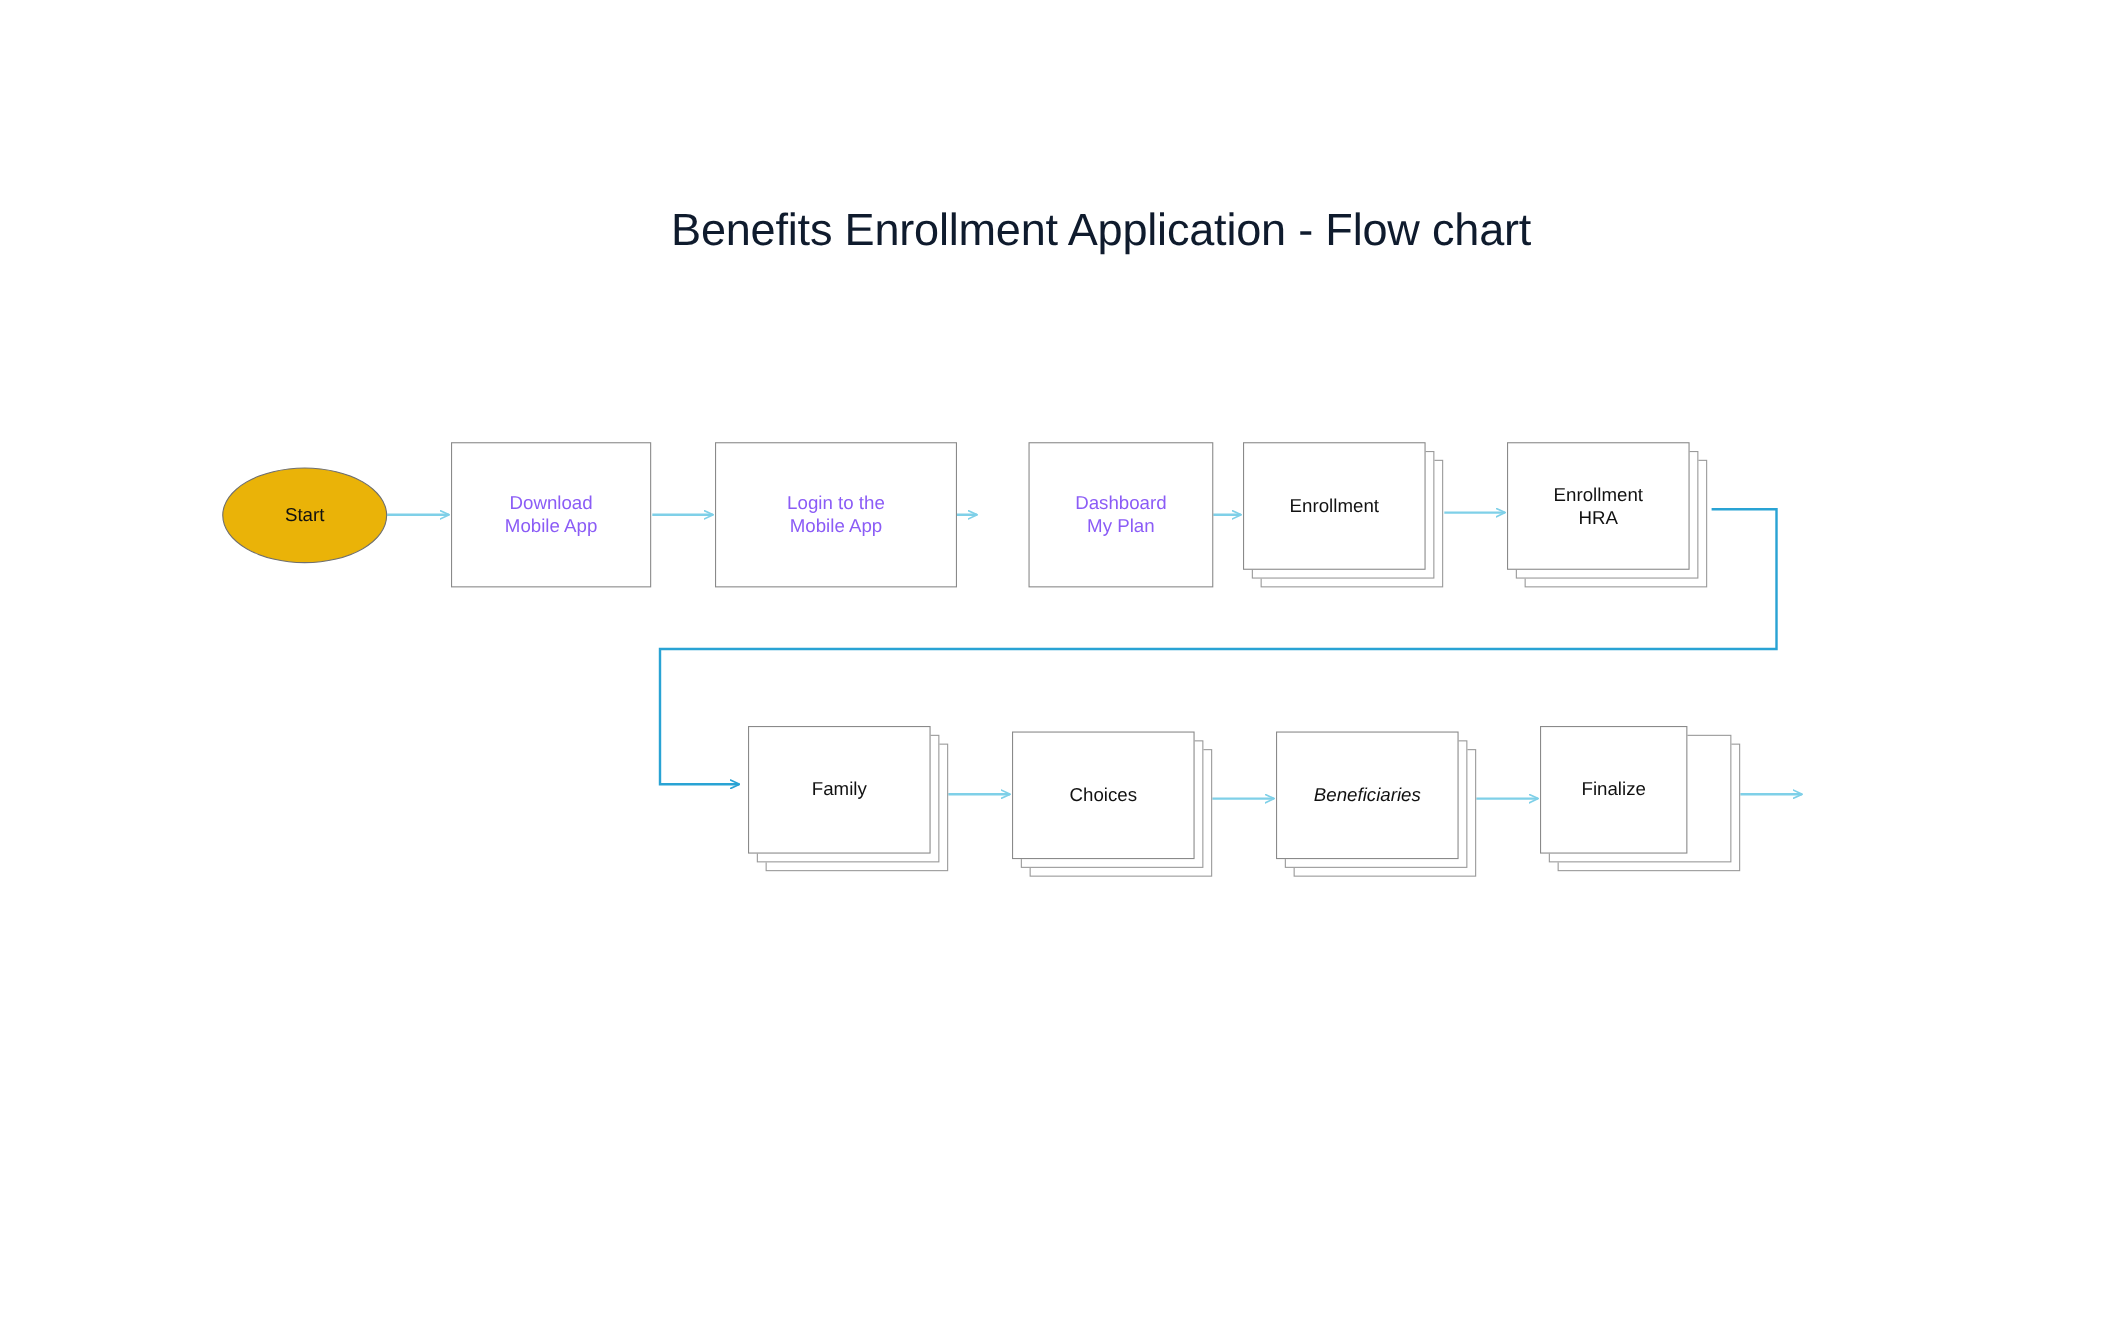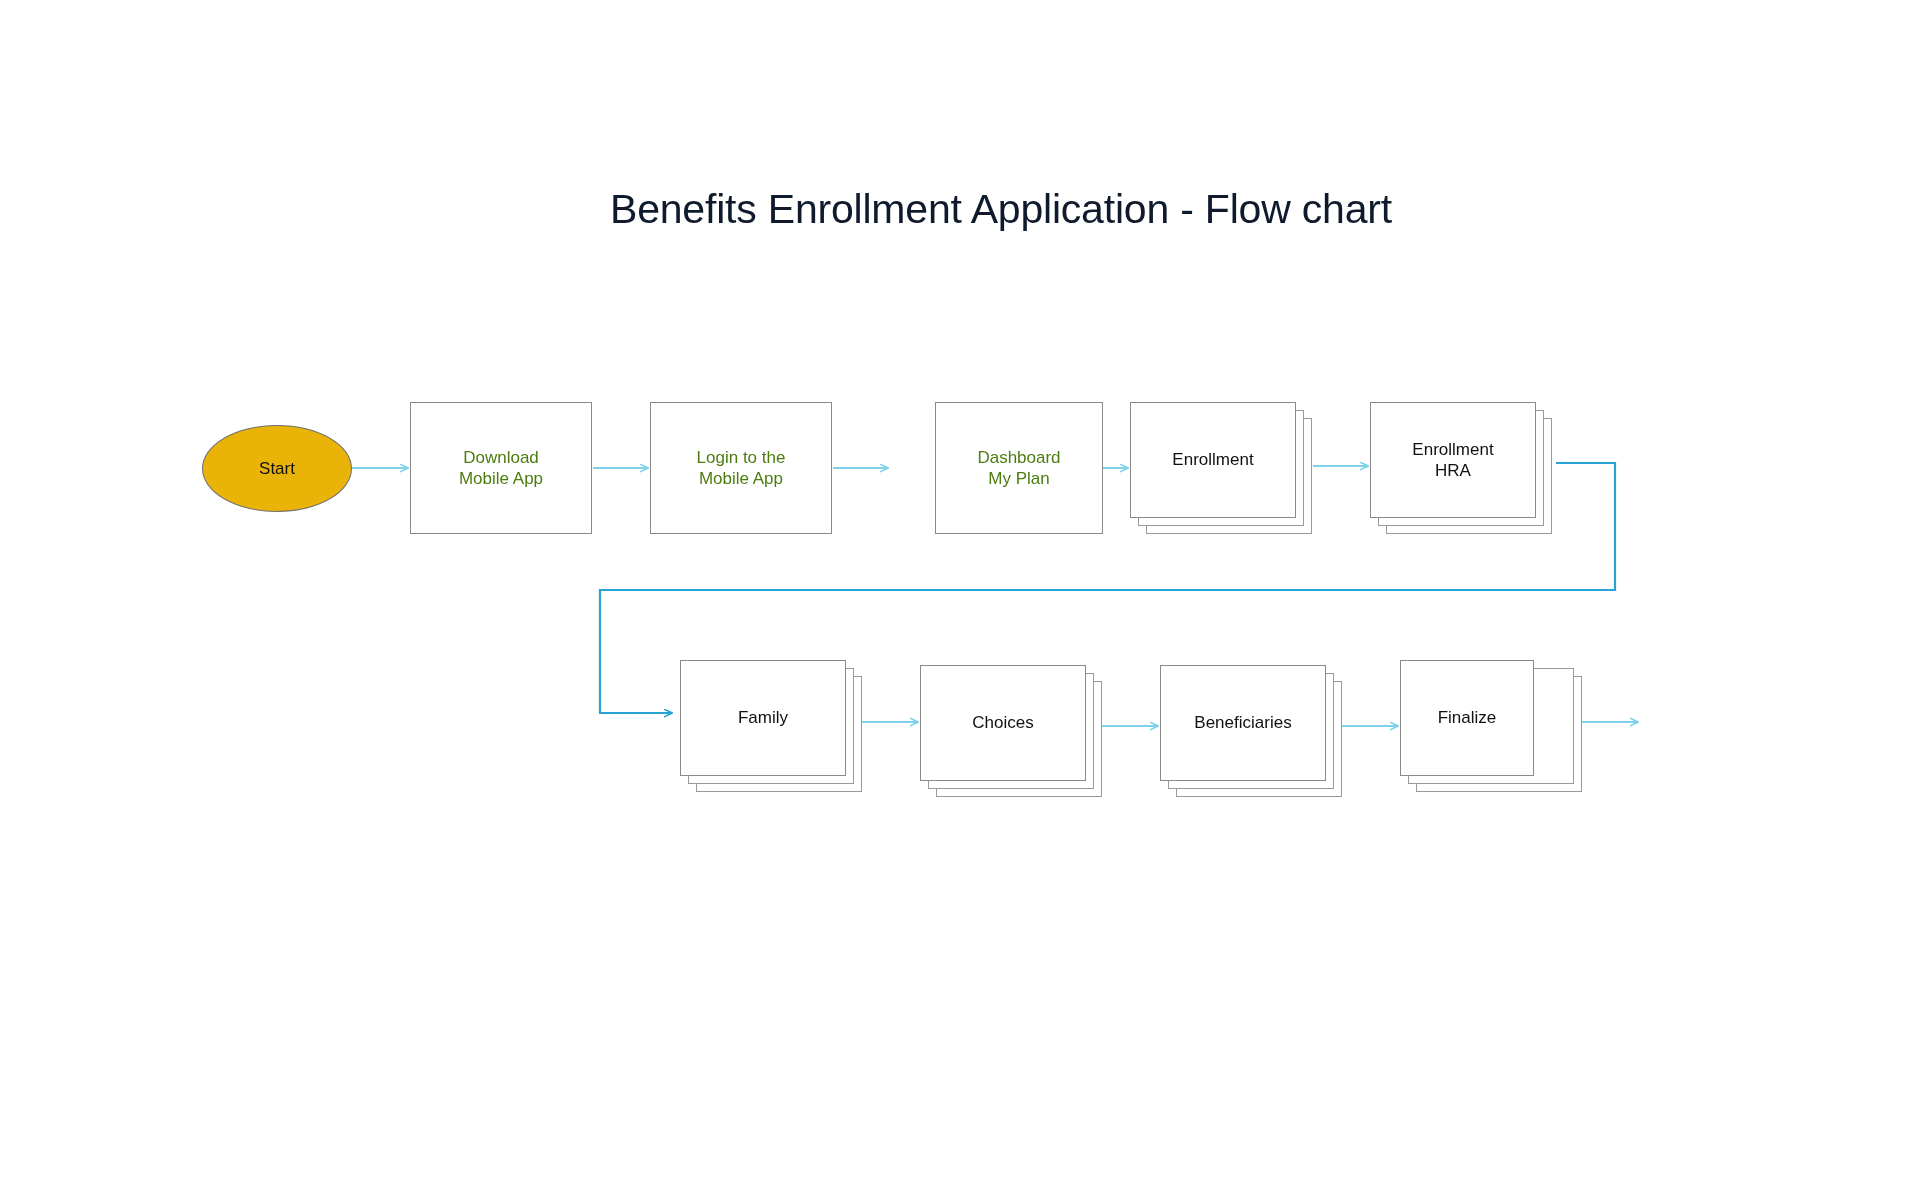--- a/index.html
+++ b/index.html
@@ -75,21 +75,21 @@
   
   .process {
     border: 1.4px solid #8a8a8a;
     background: #ffffff;
     display: flex;
     align-items: center;
     justify-content: center;
     text-align: center;
     font-size: 17px;
     line-height: 1.25;
-    color: #4d7c0f;
+    color: #8b5cf6;
     white-space: pre-line;
   }
 
   
   .stack {
     position: absolute;
     box-sizing: border-box;
   }
   .stack .sheet {
     position: absolute;
@@ -154,21 +154,21 @@
 
   <div class="node terminator" style="left:202px; top:425px; width:150px; height:87px;">
     <span>Start</span>
   </div>
 
   <div class="node process" style="left:410px; top:402px; width:182px; height:132px;">
     <span>Download
 Mobile App</span>
   </div>
 
-  <div class="node process" style="left:650px; top:402px; width:182px; height:132px;">
+  <div class="node process" style="left:650px; top:402px; width:220px; height:132px;">
     <span>Login to the
 Mobile App</span>
   </div>
 
   <div class="node process" style="left:935px; top:402px; width:168px; height:132px;">
     <span>Dashboard
 My Plan</span>
   </div>
 
   <div class="stack" style="left:1130px; top:402px; width:198px; height:132px;">
@@ -197,21 +197,21 @@
   </div>
 
   <div class="stack" style="left:920px; top:665px; width:198px; height:132px;">
     <div class="sheet back2" style="width:166px; height:116px;"></div>
     <div class="sheet back1" style="width:166px; height:116px;"></div>
     <div class="sheet front" style="width:166px; height:116px;">
       <span>Choices</span>
     </div>
   </div>
 
-  <div class="stack" style="left:1160px; top:665px; width:198px; height:132px;">
+  <div class="stack" style="left:1160px; top:665px; width:198px; height:132px;font-style:italic;">
     <div class="sheet back2" style="width:166px; height:116px;"></div>
     <div class="sheet back1" style="width:166px; height:116px;"></div>
     <div class="sheet front" style="width:166px; height:116px;">
       <span>Beneficiaries</span>
     </div>
   </div>
 
   <div class="stack" style="left:1400px; top:660px; width:198px; height:132px;">
     <div class="sheet back2" style="width:166px; height:116px;"></div>
     <div class="sheet back1" style="width:166px; height:116px;"></div>

